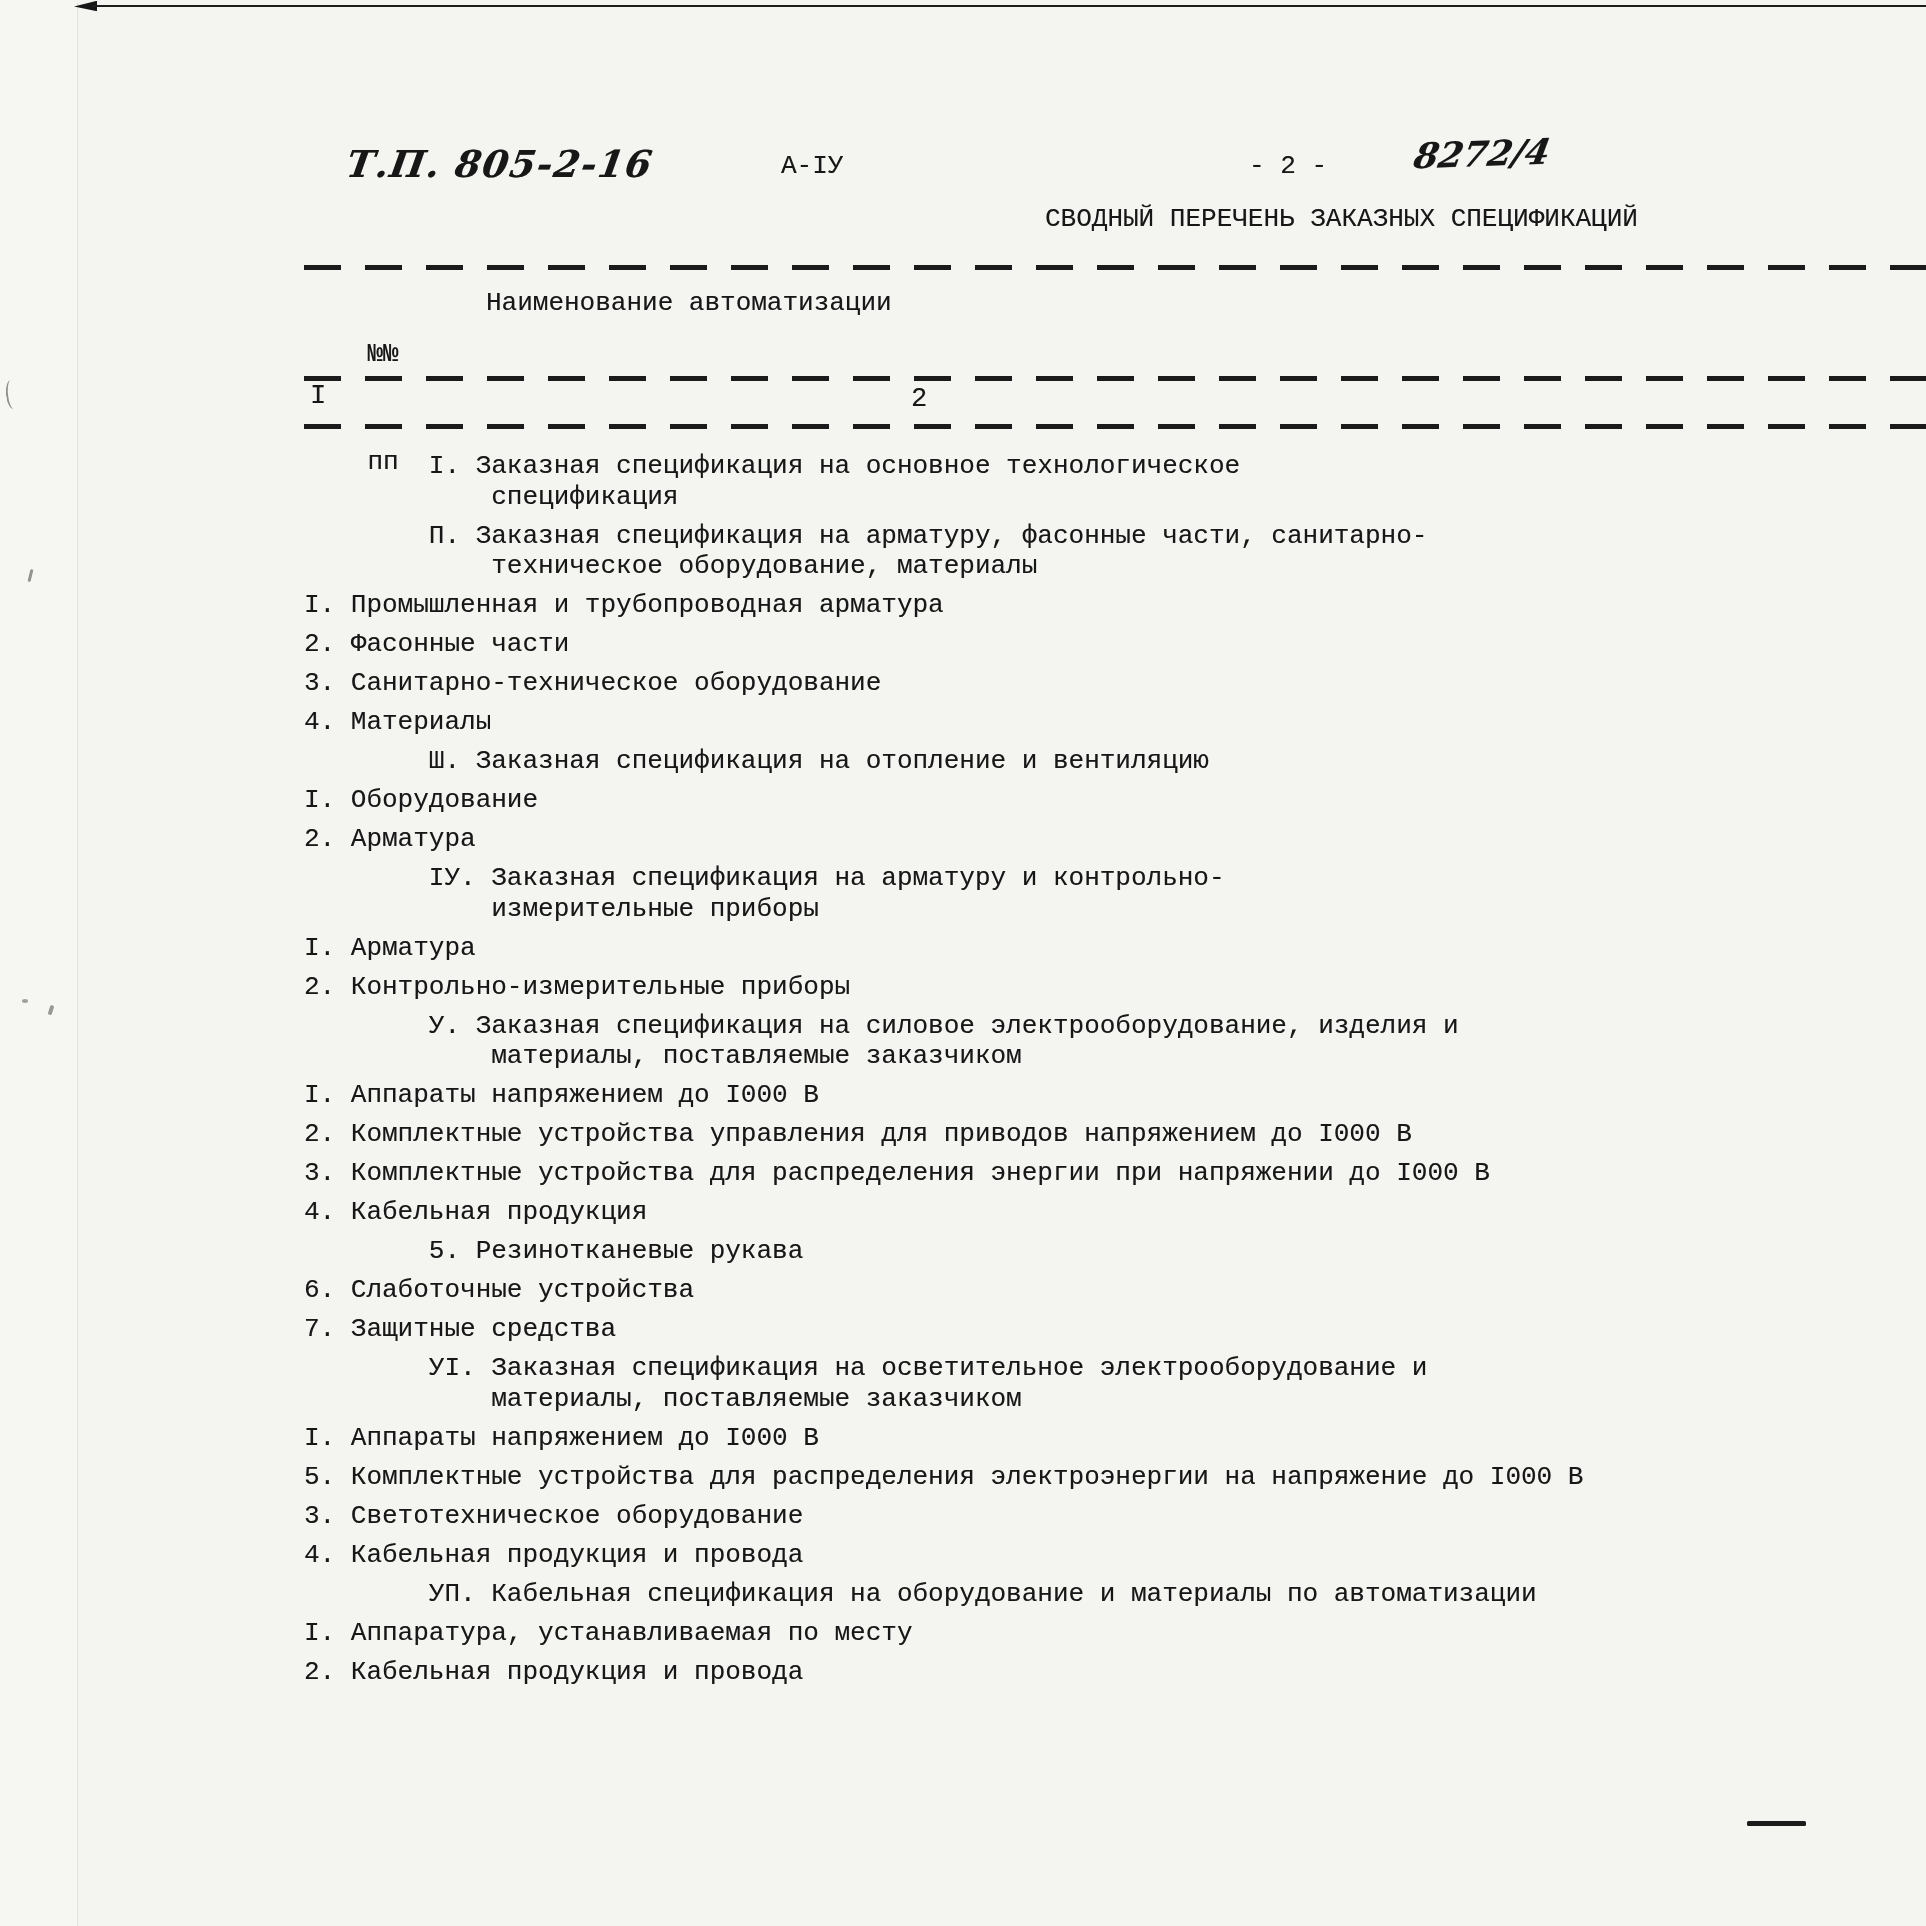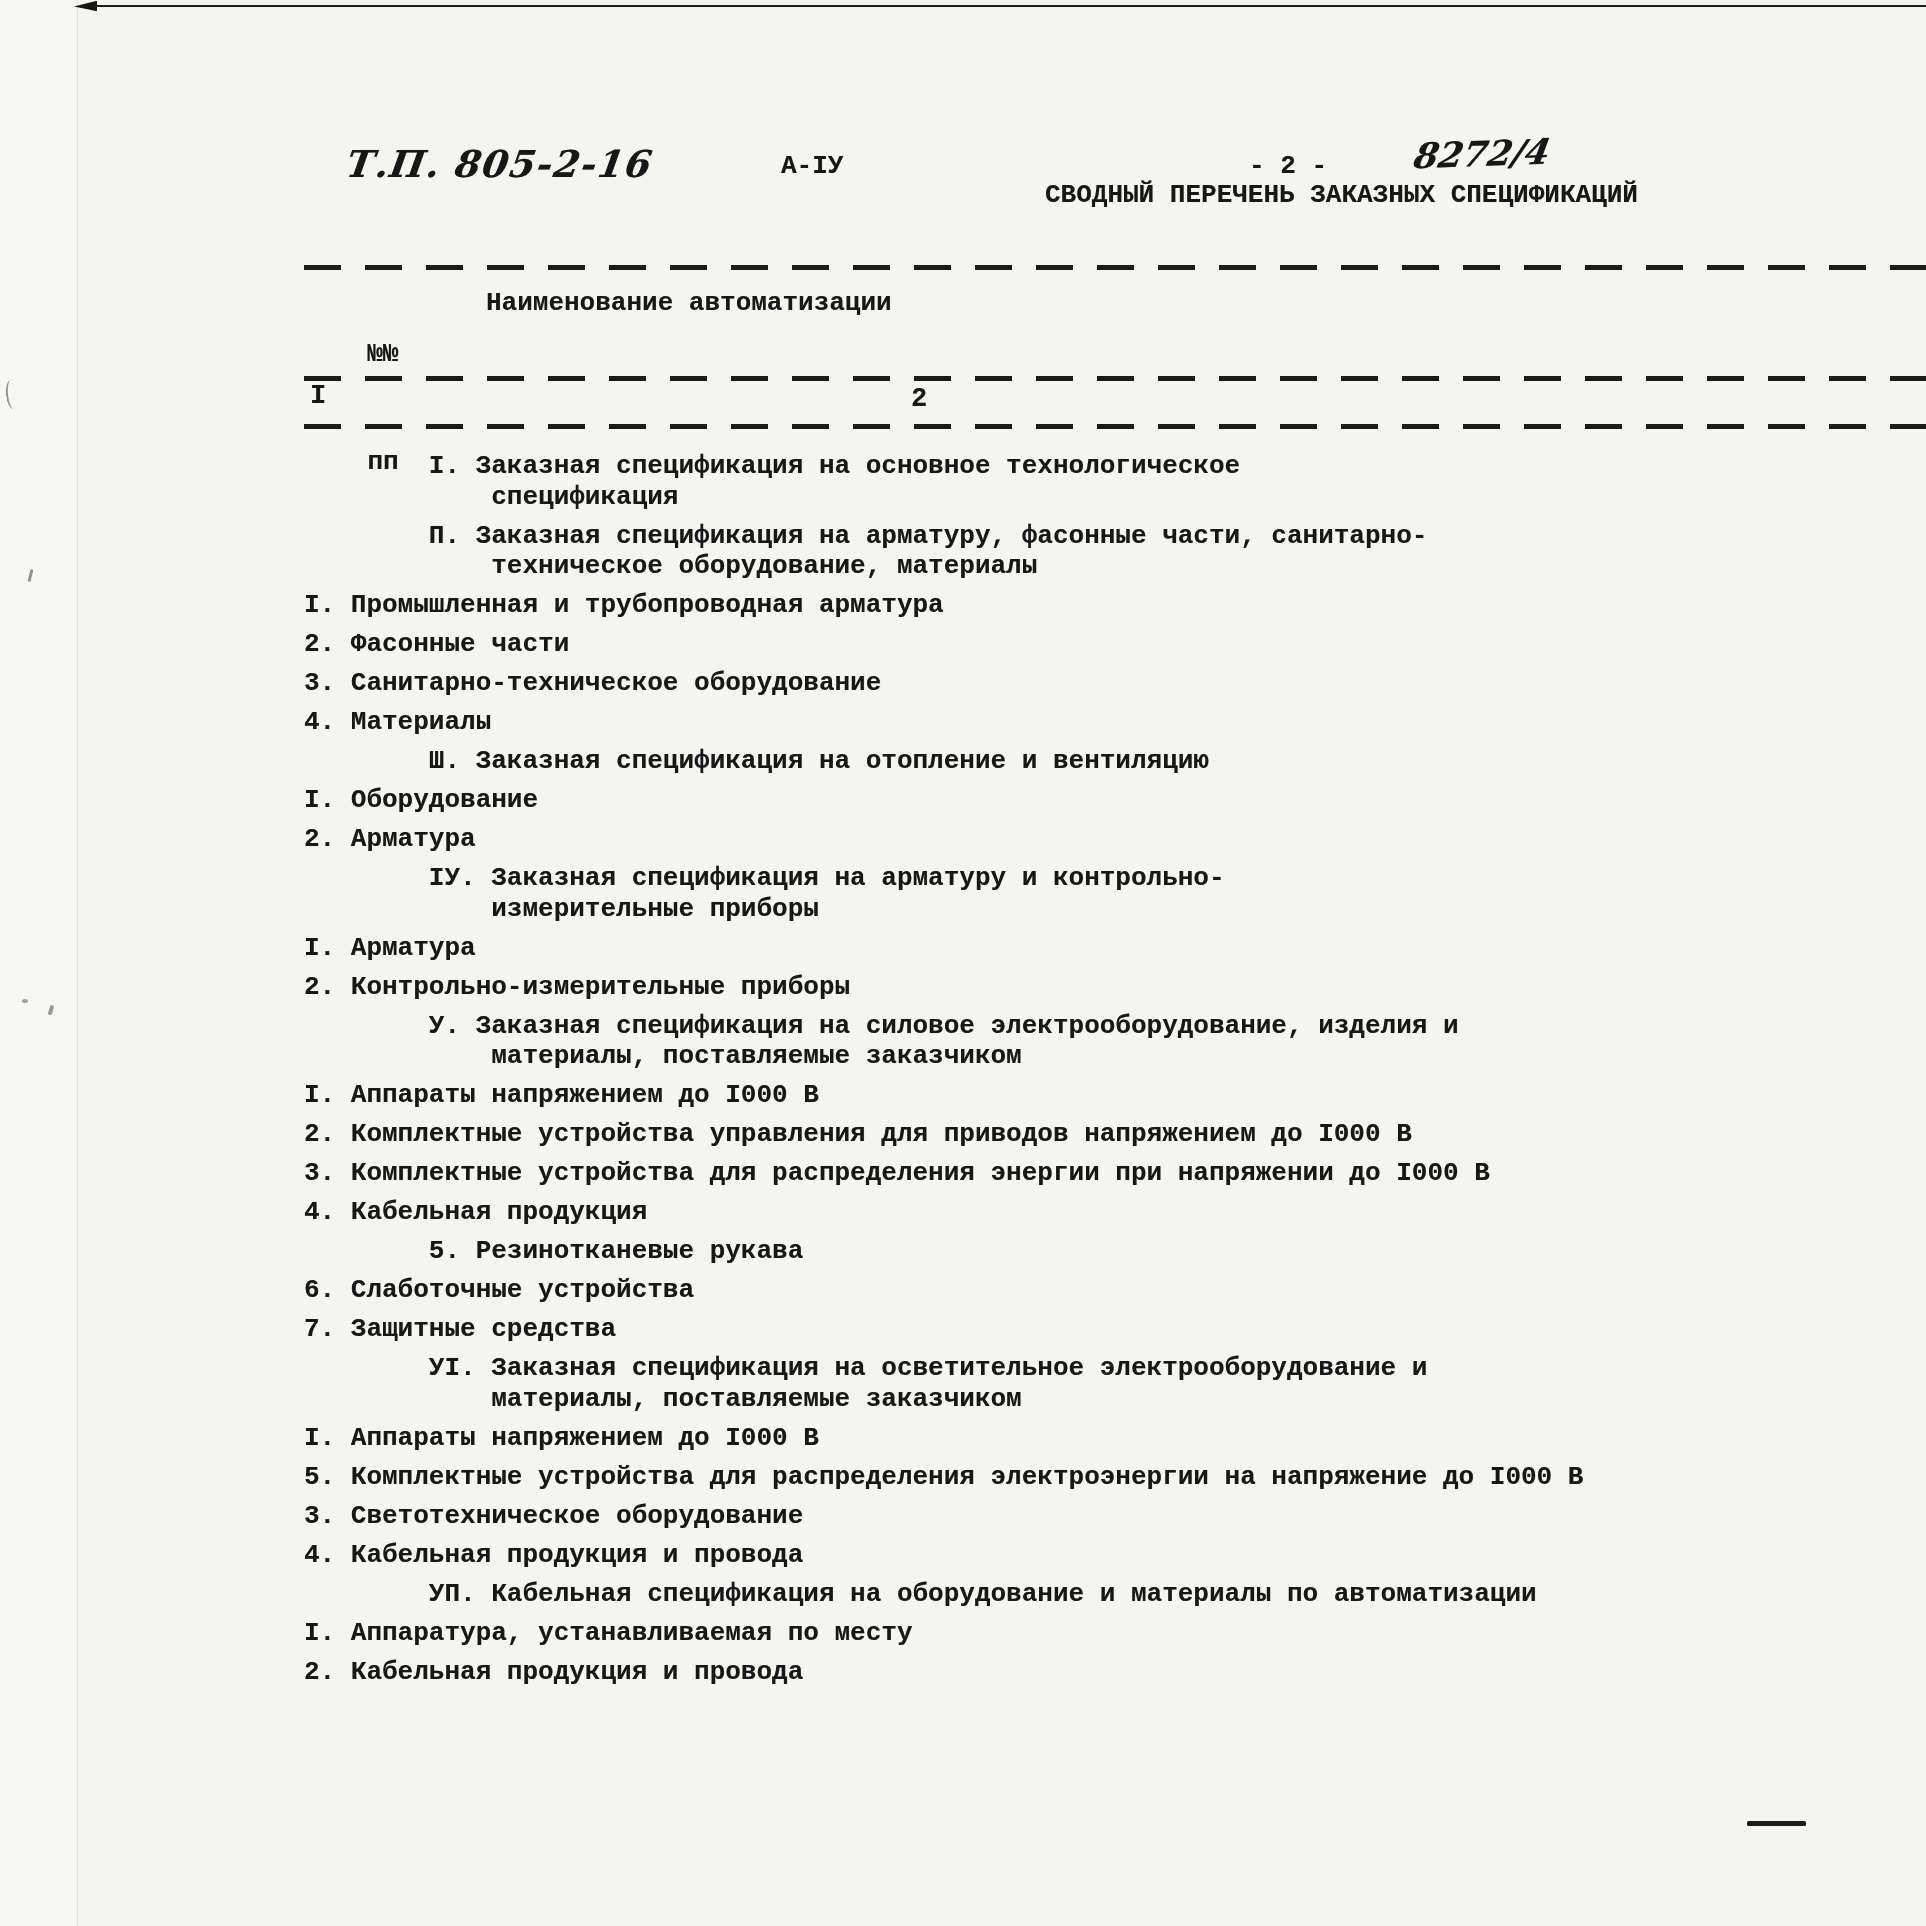--- a/index.html
+++ b/index.html
@@ -7,32 +7,32 @@
     position:relative;width:2672px;height:1941px;overflow:hidden;
     background:#f4f4f1;
     font-family:"Liberation Mono","DejaVu Sans Mono",monospace;
     color:#171717;
   }
   .edge-strip{position:absolute;left:0;top:0;width:77px;height:1941px;background:#f6f6f3;}
   .edge-line{position:absolute;left:77px;top:3.1px;width:1.2px;height:1938px;background:rgba(0,0,0,0.07);}
   .top-line{position:absolute;left:92px;top:4.6px;width:2580px;height:2.3px;background:#1d1d1d;}
   .top-blob{position:absolute;left:74px;top:0.8px;width:23px;height:10.4px;background:#161616;
     clip-path:polygon(0 55%,100% 0,100% 100%);}
-  .typed{font-weight:700;white-space:pre;text-shadow:0.2px 0.3px 0.5px rgba(25,25,25,0.38);}
+  .typed{font-weight:400;white-space:pre;text-shadow:0.2px 0.3px 0.5px rgba(25,25,25,0.38);}
   .abs{position:absolute;}
   .hw{
     font-family:"DejaVu Serif",serif;font-style:italic;font-weight:700;
     display:inline-block;transform:skewX(-9deg);
     text-shadow:0.2px 0.2px 0.4px rgba(10,10,10,0.45);
   }
   .doc-code{left:347px;top:142px;font-size:37px;letter-spacing:1.5px;}
   .doc-number{left:1415px;top:133px;font-size:35px;transform:skewX(-12deg) rotate(-2deg);}
   .sheet-code{left:781px;top:151px;font-size:26px;}
   .page-marker{left:1249px;top:151px;font-size:26px;}
-  .doc-title{left:1045px;top:180px;font-size:26px;}
+  .doc-title{left:1045px;top:204px;font-size:26px;}
   .rule{
     position:absolute;height:5.4px;
     background:repeating-linear-gradient(90deg,#1b1b1b 0 37px,rgba(0,0,0,0) 37px 61px);
     filter:blur(0.2px);
   }
   .rule-1{left:304px;top:265px;width:2212px;}
   .rule-2{left:304px;top:376px;width:2212px;}
   .rule-3{left:304px;top:424px;width:2239px;}
   .col1-hdr{left:305px;top:273px;font-size:26px;line-height:54px;}
   .col2-hdr{left:486px;top:288px;font-size:26px;}

